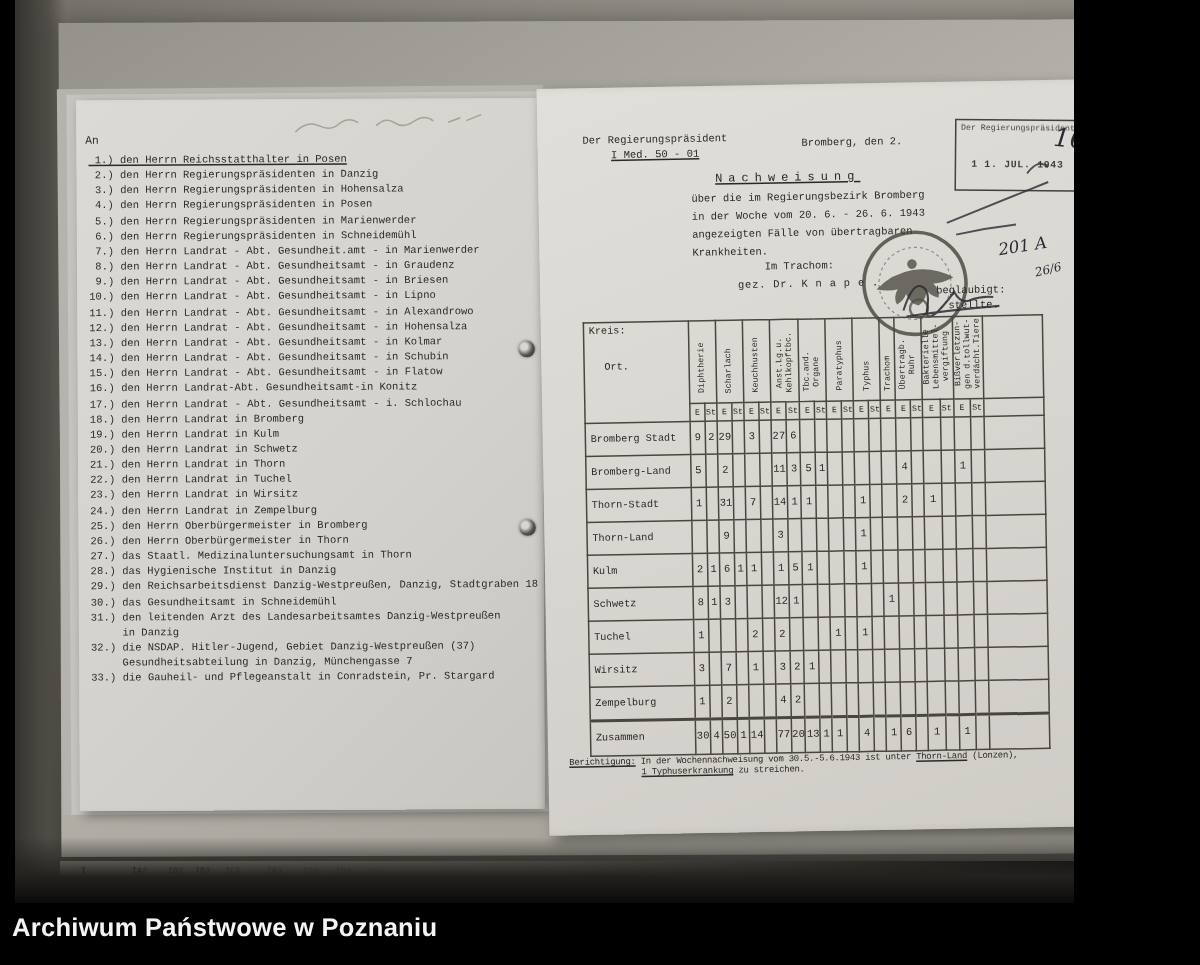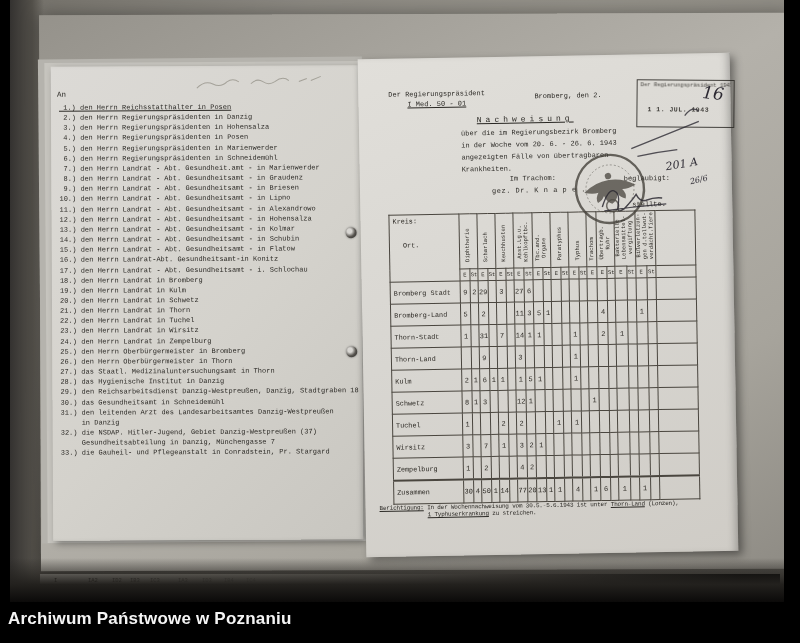--- a/index.html
+++ b/index.html
@@ -1,16 +1,16 @@
 <!DOCTYPE html>
 <html><head>
 <meta charset="utf-8">
 <style>
   html,body{margin:0;padding:0;background:#000;}
-  #screen{position:relative;width:784px;height:643px;background:#000;overflow:hidden;
+  #screen{position:relative;width:716px;height:643px;background:#000;overflow:hidden;
           font-family:"Liberation Mono","DejaVu Sans Mono",monospace;}
   .abs{position:absolute;}
 
   
   #photo{left:10px;top:0;width:786px;height:602px;
          background:radial-gradient(120% 95% at 78% 18%, #9b988f 0%, #8b8881 38%, #716e67 72%, #57544e 100%);}
   #photo::before{content:"";position:absolute;left:0;top:0;width:34px;height:100%;
          background:linear-gradient(90deg,#343230,#53504a 65%,rgba(83,80,74,0));}
   #photo::after{content:"";position:absolute;left:0;bottom:0;width:100%;height:44px;
          background:linear-gradient(180deg,rgba(20,19,17,0),#23211e 60%,#0b0a09);}
@@ -38,21 +38,21 @@
          background:linear-gradient(160deg,#e1dfda 0%,#d8d6d1 50%,#cfccc6 100%);
          box-shadow:4px 4px 9px rgba(0,0,0,.42), inset -7px 0 9px -5px rgba(0,0,0,.28);}
   .tw7{font-size:7px;color:#2c2a26;line-height:9.8px;}
   #senderBlock{left:30px;top:32px;text-align:center;}
   #senderBlock .l2{text-decoration:underline;}
   #dateline{left:176px;top:36px;}
   #docTitle{left:118px;top:58px;font-size:8px;letter-spacing:4px;text-decoration:underline;color:#2a2824;}
   .subj{left:102px;font-size:7px;color:#2c2a26;}
   #imAuftrag{left:150px;top:118px;}
   #gez{left:132px;top:130px;letter-spacing:.5px;}
-  #beglaubigt{left:264px;top:120px;}
+  #beglaubigt{left:264px;top:136px;}
   #certFrag{left:272px;top:146px;}
 
   
   .hand{font-family:"DejaVu Serif","Liberation Serif",serif;font-style:italic;color:#2d2a33;}
   #receiptBox{left:278px;top:26px;width:96px;height:46px;border:1.6px solid #2e2c28;transform:rotate(1.5deg);opacity:.88;}
   #receiptGothic{left:3px;top:1px;font-size:5.5px;color:#2e2c28;filter:blur(.4px);white-space:nowrap;overflow:hidden;width:90px;}
   #receiptDate{left:10px;top:26px;font-size:6.5px;font-weight:bold;color:#2a2824;letter-spacing:.5px;}
   #bigSixteen{left:344px;top:30px;font-size:17px;transform:rotate(7deg);}
   #registryBox{left:276px;top:78px;width:104px;height:17px;border:1.5px solid #26242b;transform:rotate(.5deg);}
   #registryNum{left:6px;top:2px;font-size:8.5px;white-space:nowrap;}

